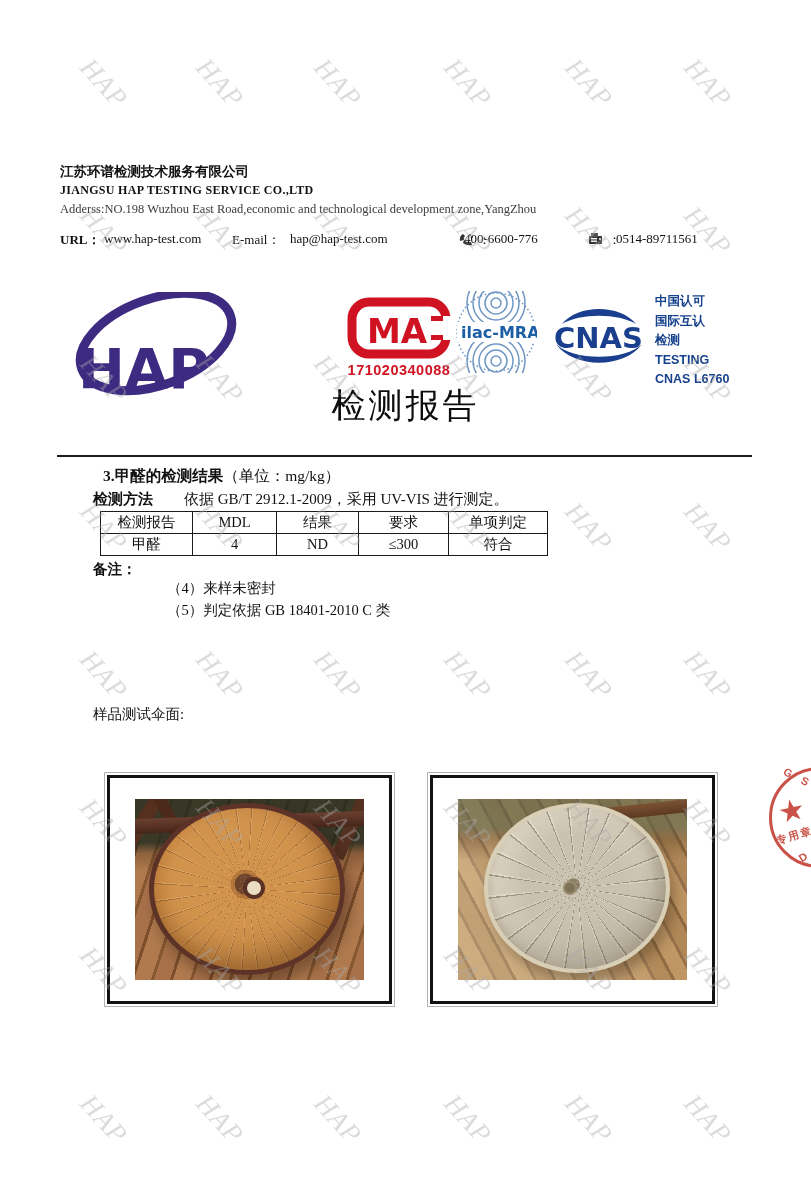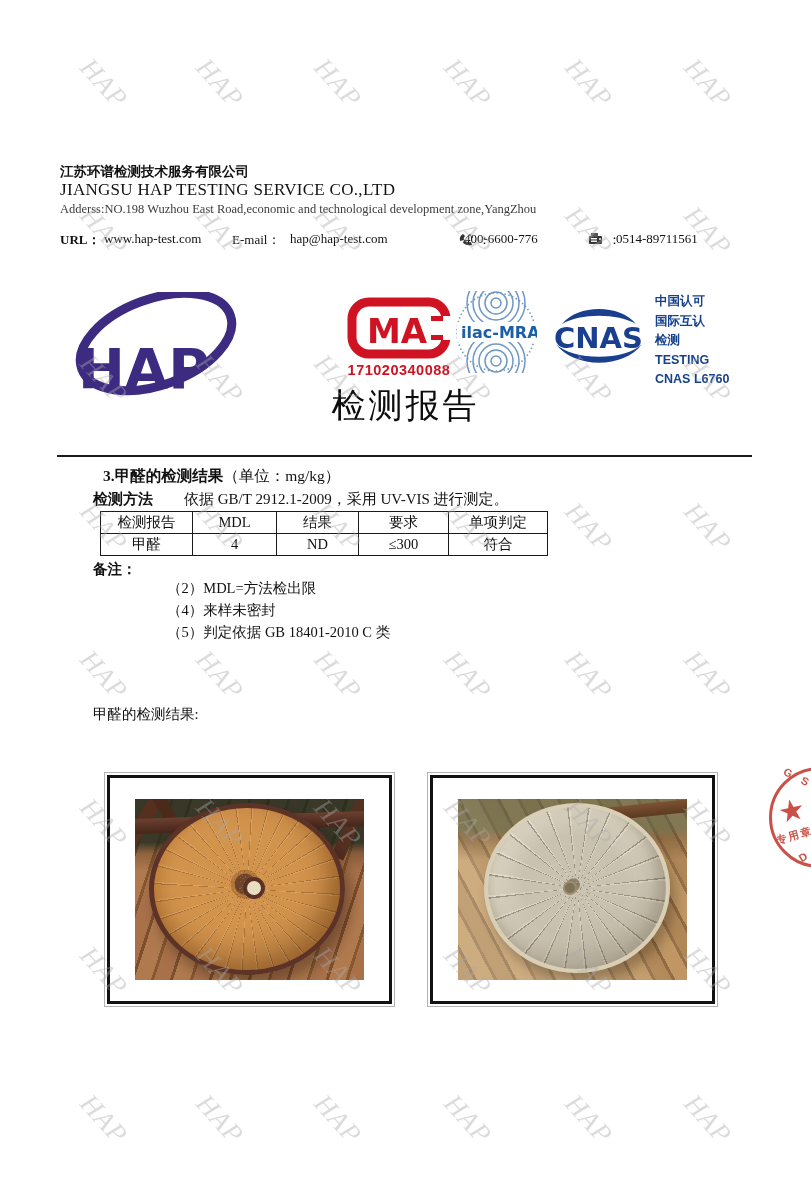--- a/index.html
+++ b/index.html
@@ -5,21 +5,21 @@
   html,body{margin:0;padding:0;background:#fff;}
   .page{position:relative;width:811px;height:1200px;background:#fff;overflow:hidden;
         font-family:"Liberation Serif","DejaVu Serif",serif;color:#111;}
   
   .wm-layer{position:absolute;inset:0;z-index:6;pointer-events:none;}
   .wm{position:absolute;font:italic 27px "Liberation Serif","DejaVu Serif",serif;
       color:rgba(170,170,170,.42);letter-spacing:1px;transform:rotate(48deg);white-space:nowrap;}
   
   .hdr{position:absolute;left:60px;top:163px;z-index:4;width:660px;line-height:18px;}
   .hdr .l1{font-size:13.5px;font-weight:bold;}
-  .hdr .l2{font-size:17px;font-weight:normal;letter-spacing:.3px;}
+  .hdr .l2{font-size:12px;font-weight:bold;letter-spacing:.3px;}
   .hdr .l3{font-size:13.5px;font-weight:bold;margin-top:1px;}
   .hdr .l4{font-size:12.5px;color:#3c3c3c;margin-top:1px;}
   .contact{position:absolute;left:60px;top:231px;z-index:4;width:700px;height:18px;font-size:13px;}
   .contact span{position:absolute;white-space:nowrap;}
   .c-url-label{left:0;font-weight:bold;}
   .c-url{left:44px;}
   .c-email-label{left:172px;}
   .c-email{left:230px;}
   .c-phone{left:404px;}
   .c-fax{left:556px;}
@@ -274,26 +274,25 @@
       <td>4</td>
       <td>ND</td>
       <td>≤300</td>
       <td>符合</td>
     </tr>
   </tbody>
     </table>
 
   <div class="remark">备注：</div>
   <div class="notes">
-    <div>（2）MDL=方法检出限</div>
     <div>（4）来样未密封</div>
     <div>（5）判定依据 GB 18401-2010 C 类</div>
   </div>
 
-  <div class="photos-label">甲醛的检测结果:</div>
+  <div class="photos-label">样品测试伞面:</div>
 
   <div class="pframe left">
     <div class="pframe-inner">
       <div class="photo">
         <div class="deck-l"></div>
         <div class="brace1"></div>
         <div class="brace2"></div>
         <div class="brace3"></div>
         <div class="rail-l"></div>
         <div class="umb-l"></div>

